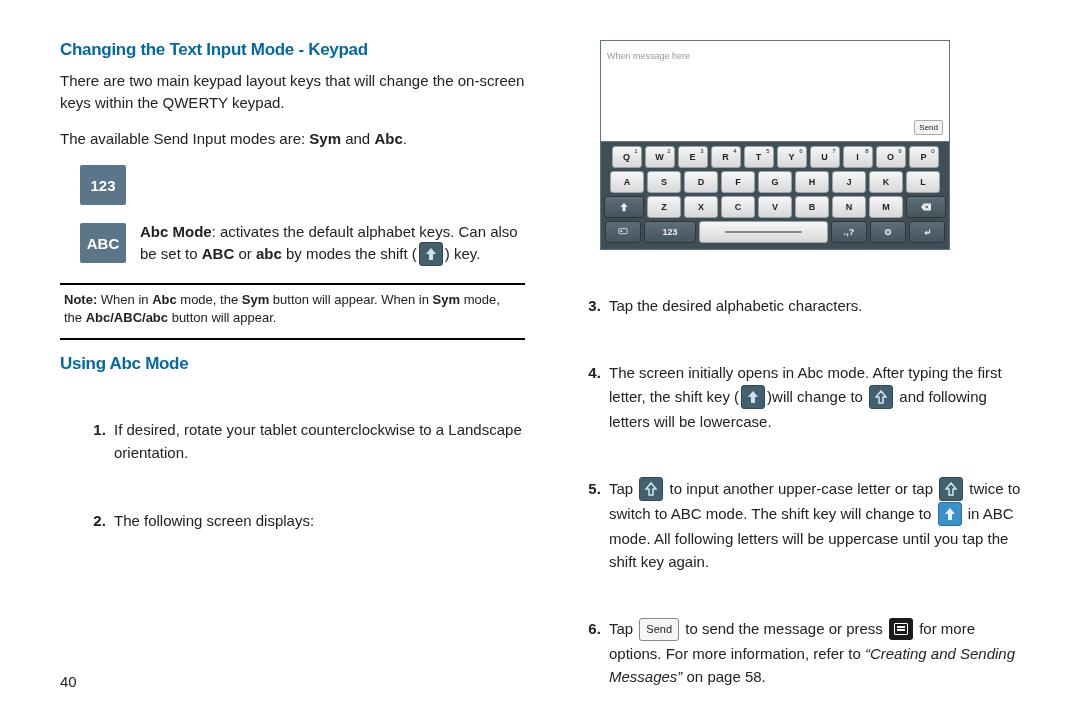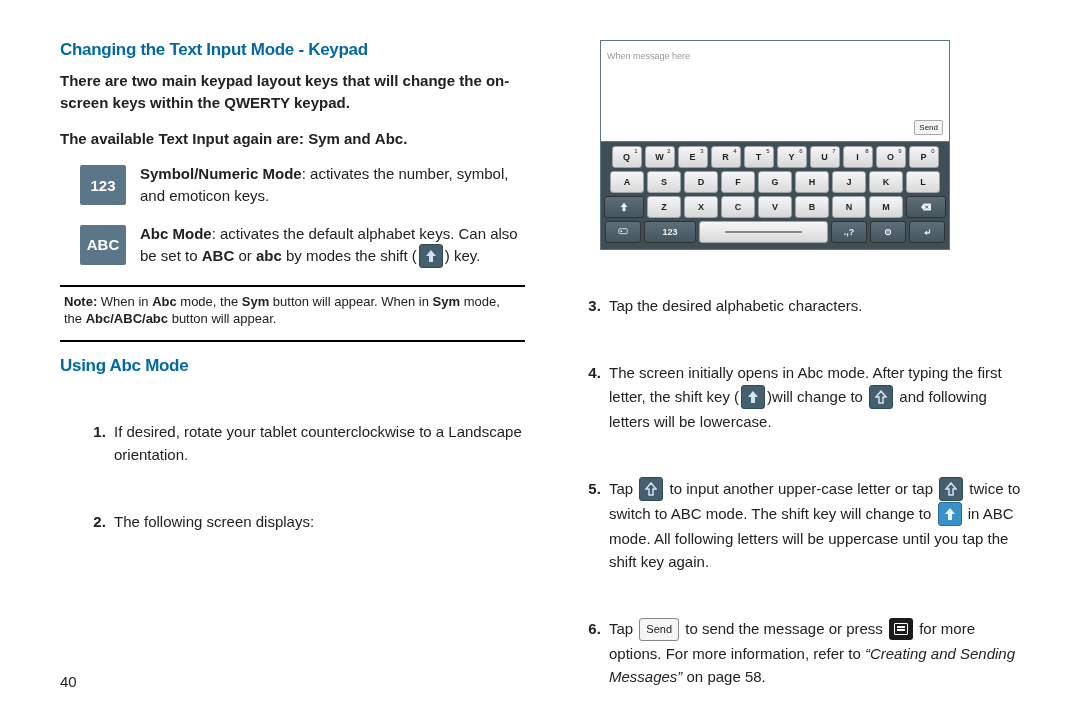--- a/index.html
+++ b/index.html
@@ -28,21 +28,21 @@
     font-family: "Arial Black", Arial, sans-serif;
     margin: 0 0 10px 0;
     letter-spacing: -0.3px;
   }
   p.body {
     font-size: 15px;
     line-height: 1.45;
     margin: 0 0 14px 0;
     font-family: Arial, Helvetica, sans-serif;
   }
-  .indent { margin-left: 10px; font-weight: bold; }
+  .indent { margin-left: 10px; }
   .mode-row { display: flex; gap: 14px; margin: 0 0 16px 20px; }
   .mode-badge {
     width: 46px; height: 40px; background: #5a7688; color: #fff;
     font-weight: bold; font-size: 15px; display: flex; align-items: center;
     justify-content: center; border-radius: 2px; flex: 0 0 46px;
     margin-top: 2px;
   }
   .mode-text { font-size: 15px; line-height: 1.45; }
   hr.sep { border: none; border-top: 2px solid #000; margin: 10px 0 6px 0; }
   .note-box { font-size: 13px; line-height: 1.35; padding: 0 4px 2px 4px; }
@@ -113,28 +113,25 @@
 </style>
 </head>
 <body>
 
 <div class="page">
 
   <div class="col">
     <h2 class="blue">Changing the Text Input Mode - Keypad</h2>
     <p class="body indent">There are two main keypad layout keys that will change the on-screen keys within the QWERTY keypad.</p>
     <p class="body indent">
-      <span>The available Text Input again are: </span><b>Sym</b><span> and </span><b>Abc</b><span>.</span>
+      <span>The available Send Input modes are: </span><b>Sym</b><span> and </span><b>Abc</b><span>.</span>
     </p>
 
     <div class="mode-row">
       <div class="mode-badge">123</div>
-      <div class="mode-text">
-        <b>Symbol/Numeric Mode</b><span>: activates the number, symbol, and emoticon keys.</span>
-      </div>
     </div>
 
     <div class="mode-row">
       <div class="mode-badge">ABC</div>
       <div class="mode-text">
         <b>Abc Mode</b><span>: activates the default alphabet keys. Can also be set to </span><b>ABC</b><span> or </span><b>abc</b><span> by modes the shift (</span><span class="shift-icon">
             <svg viewBox="0 0 12 14">
               <path d="M6 1 L11 7 H8 V13 H4 V7 H1 Z"></path>
             </svg>
           </span><span>) key.</span>

